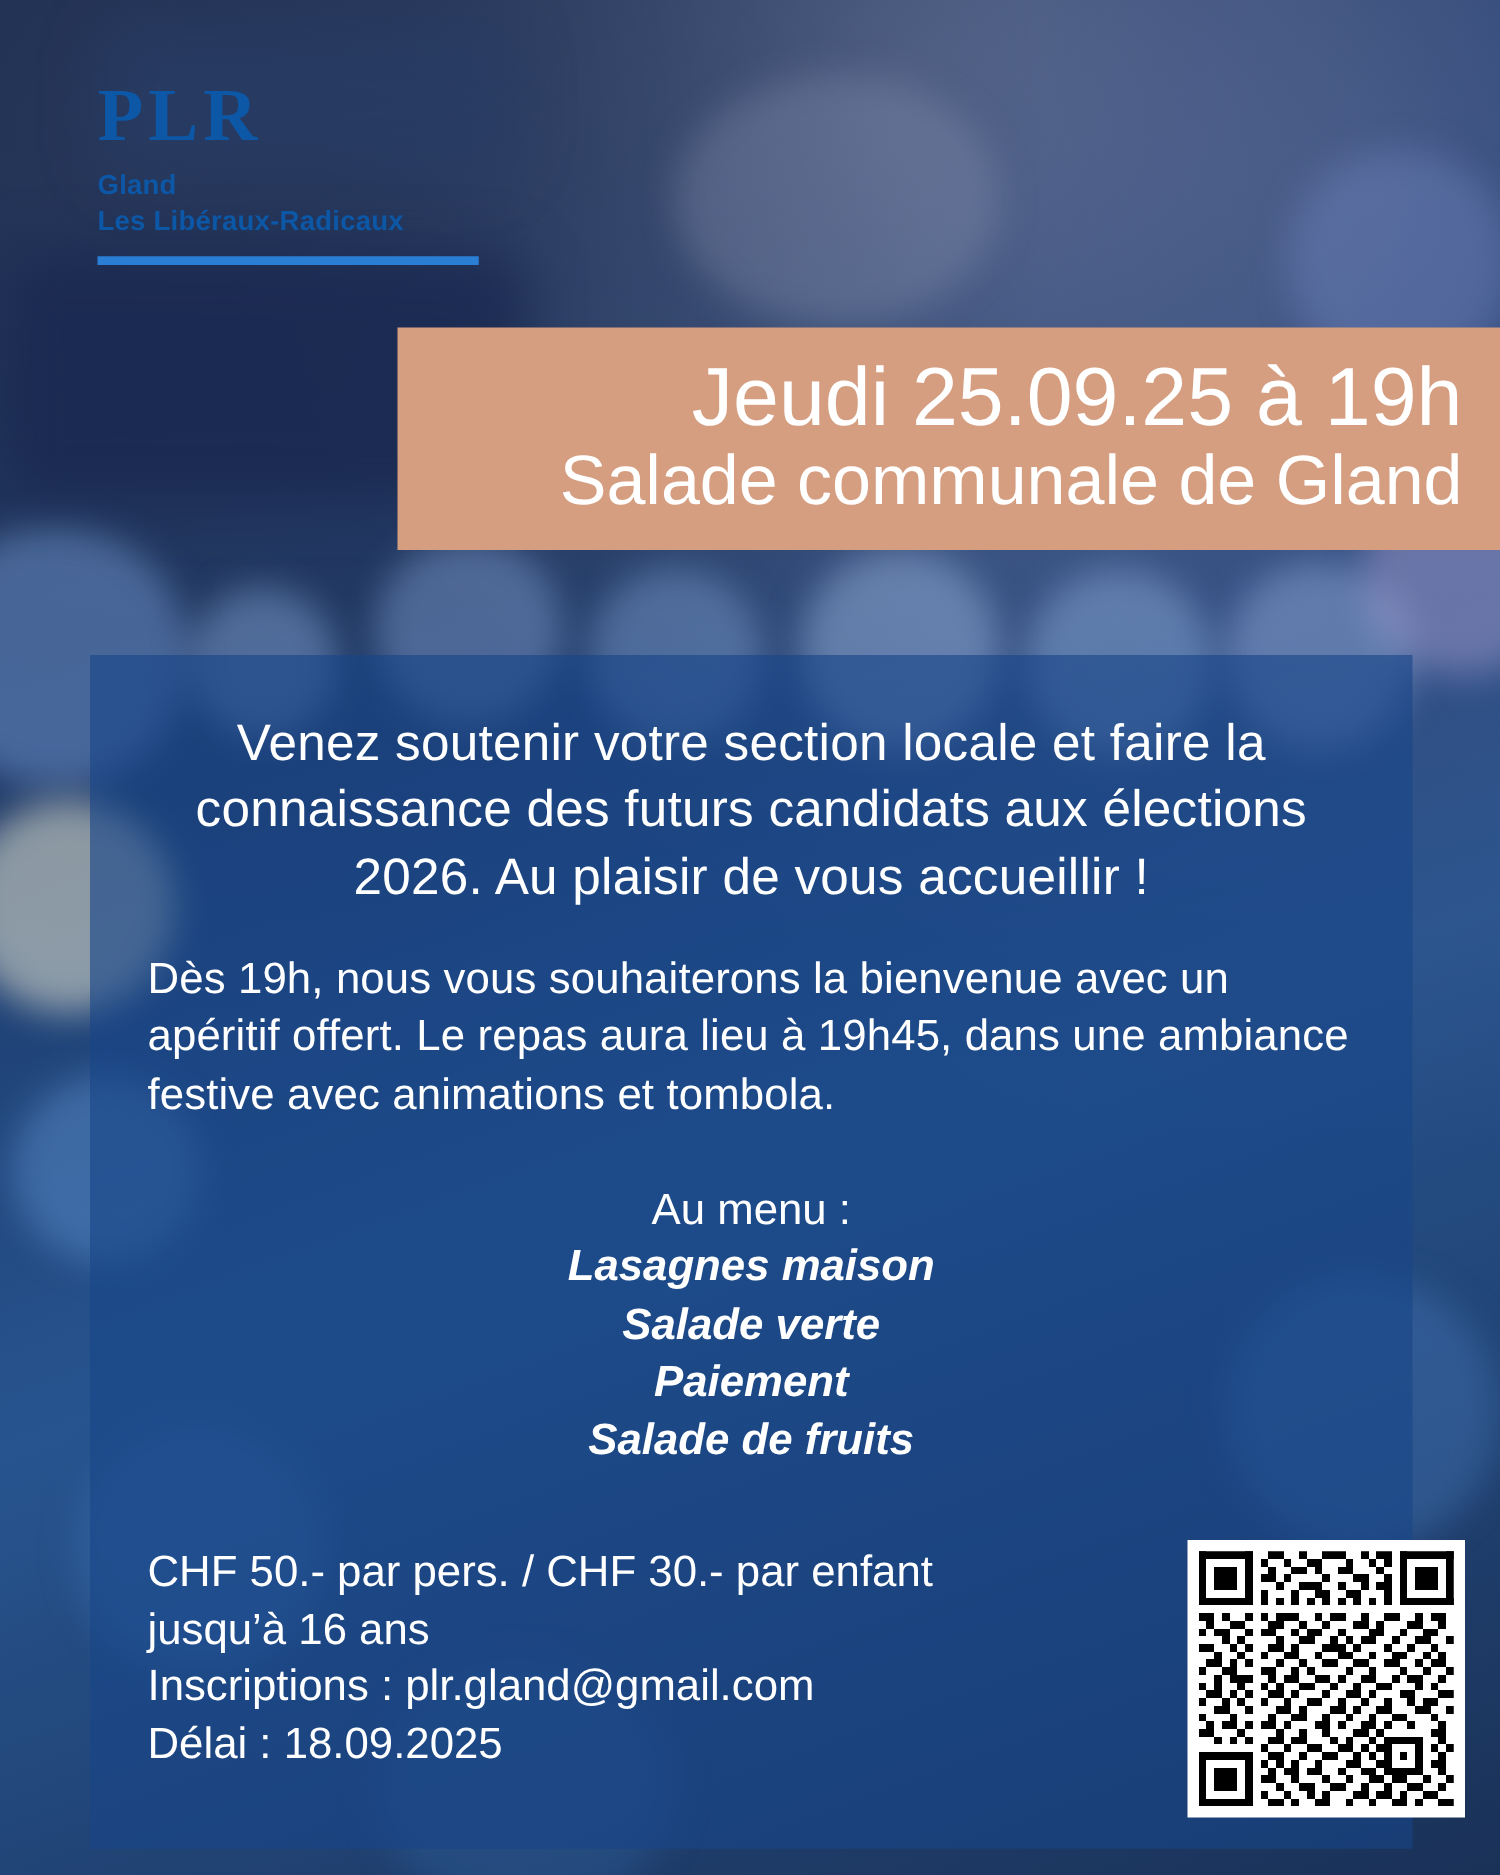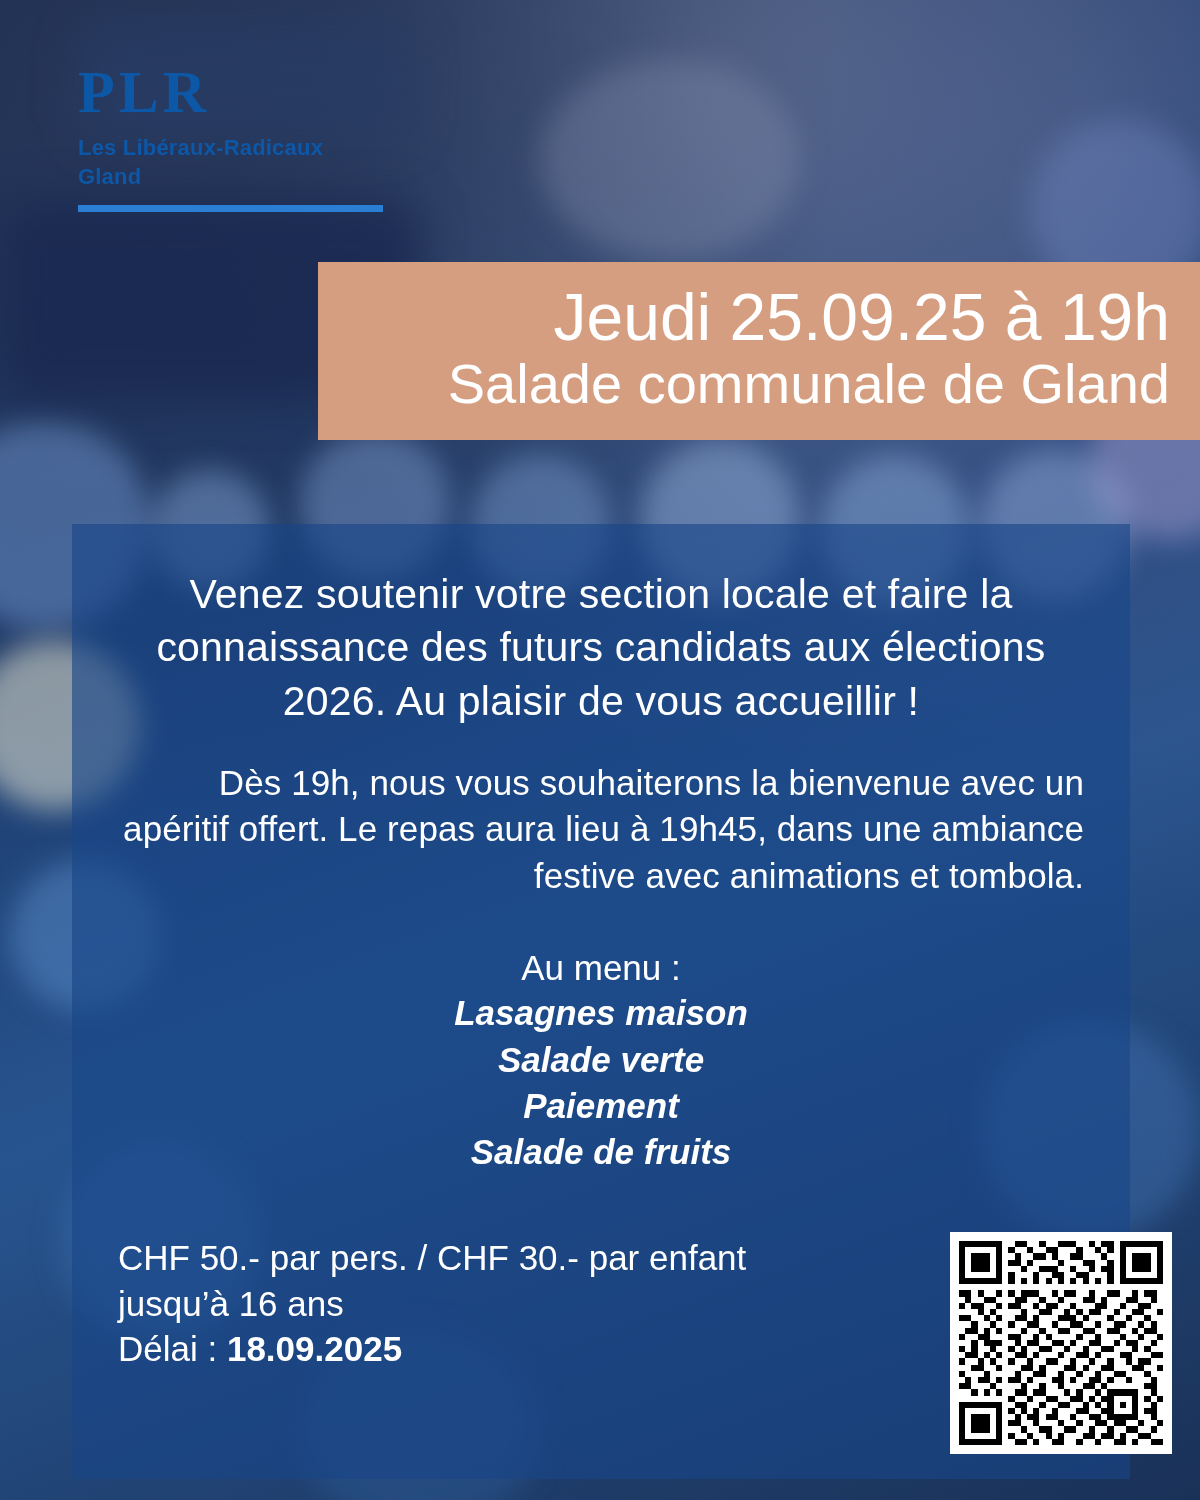--- a/index.html
+++ b/index.html
@@ -105,21 +105,21 @@
     font-size:41px;
     line-height:1.30;
     text-align:center;
     letter-spacing:0.2px;
   }
   .para-2 {
     margin-top:32px;
     color:#ffffff;
     font-size:35px;
     line-height:1.33;
-    text-align:right;
+    text-align:left;
     letter-spacing:0.1px;
   }
   .menu {
     margin-top:46px;
     text-align:center;
     color:#ffffff;
   }
   .menu-title { font-size:35px; line-height:1.28; }
   .menu-item {
     font-size:35px;
@@ -131,21 +131,21 @@
   
   .info {
     position:absolute;
     left:118px; top:1235px;
     width:760px;
     color:#ffffff;
     font-size:35px;
     line-height:1.30;
   }
   .info div { white-space:nowrap; }
-  .info b { font-weight:bold; }
+  .info b { font-weight:normal; }
 
   
   .qr {
     position:absolute;
     left:950px; top:1232px;
     width:222px; height:222px;
     background:#ffffff;
     padding:9px;
   }
   .qr svg { display:block; width:100%; height:100%; }
@@ -172,22 +172,22 @@
     <div class="bokeh" style="left:60px; top:1140px; width:200px; height:200px; background:rgba(60,110,175,0.45);"></div>
     <div class="bokeh" style="left:980px; top:1020px; width:220px; height:220px; background:rgba(70,120,185,0.42);"></div>
     <div class="bokeh" style="left:300px; top:1330px; width:240px; height:200px; background:rgba(45,90,150,0.45);"></div>
     <div class="streak" style="left:80px; top:20px; width:330px; height:120px; background:rgba(40,60,100,0.75);"></div>
     <div class="streak" style="left:0px; top:200px; width:420px; height:200px; background:rgba(25,40,80,0.8);"></div>
   </div>
 
   <div class="logo">
     <div class="logo-plr">PLR</div>
     <div class="logo-sub">
+      <div>Gland</div>
       <div>Les Libéraux-Radicaux</div>
-      <div>Gland</div>
     </div>
     <div class="logo-rule"></div>
   </div>
 
 
   <div class="date-band">
     <div class="date-line1">Jeudi 25.09.25 à 19h</div>
     <div class="date-line2">Salade communale de Gland</div>
   </div>
 
@@ -200,20 +200,21 @@
       <div class="menu-item">Lasagnes maison</div>
       <div class="menu-item">Salade verte</div>
       <div class="menu-item">Paiement</div>
       <div class="menu-item">Salade de fruits</div>
     </div>
   </div>
 
   <div class="info">
     <div>CHF 50.- par pers. / CHF 30.- par enfant</div>
     <div>jusqu’à 16 ans</div>
+    <div><span>Inscriptions : </span><span>plr.gland@gmail.com</span></div>
     <div><span>Délai : </span><b>18.09.2025</b></div>
   </div>
 
   <div class="qr">
     <svg viewBox="0 0 33 33" shape-rendering="crispEdges">
       <rect width="33" height="33" fill="#ffffff"></rect>
       <g fill="#000000">
 
         <rect x="0" y="0" width="7" height="1"></rect>
           <rect x="0" y="6" width="7" height="1"></rect>

